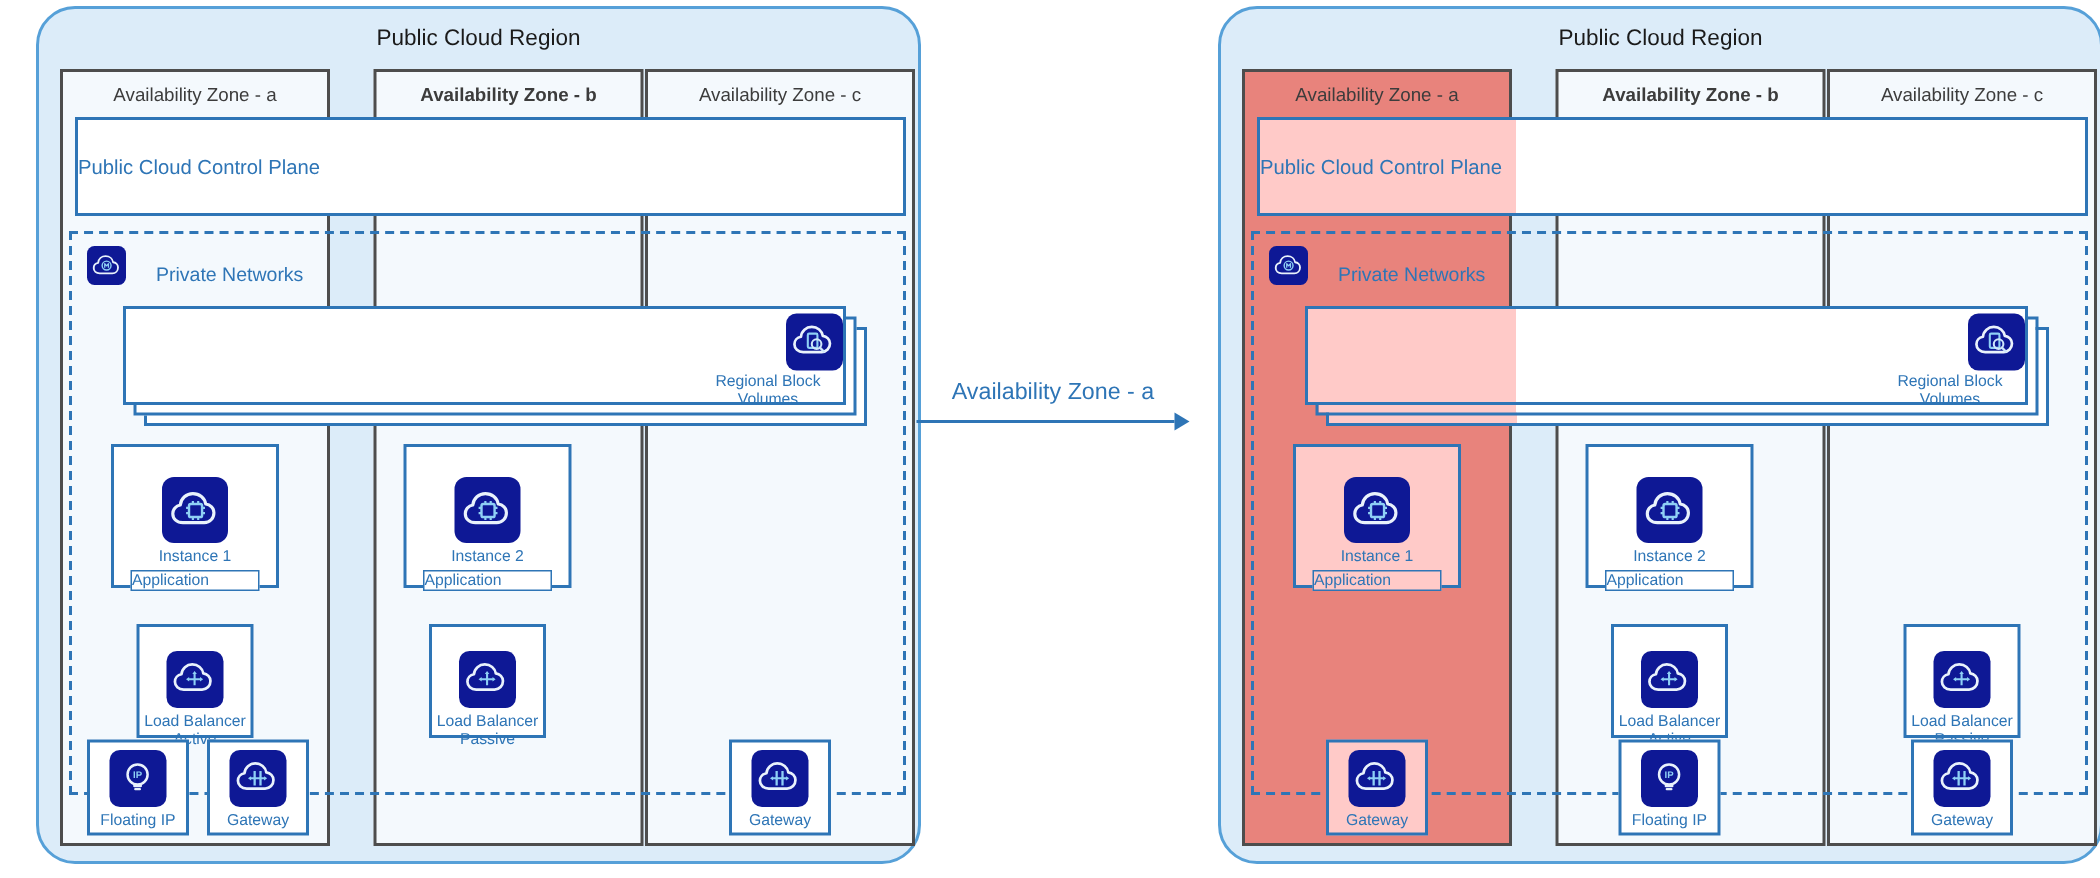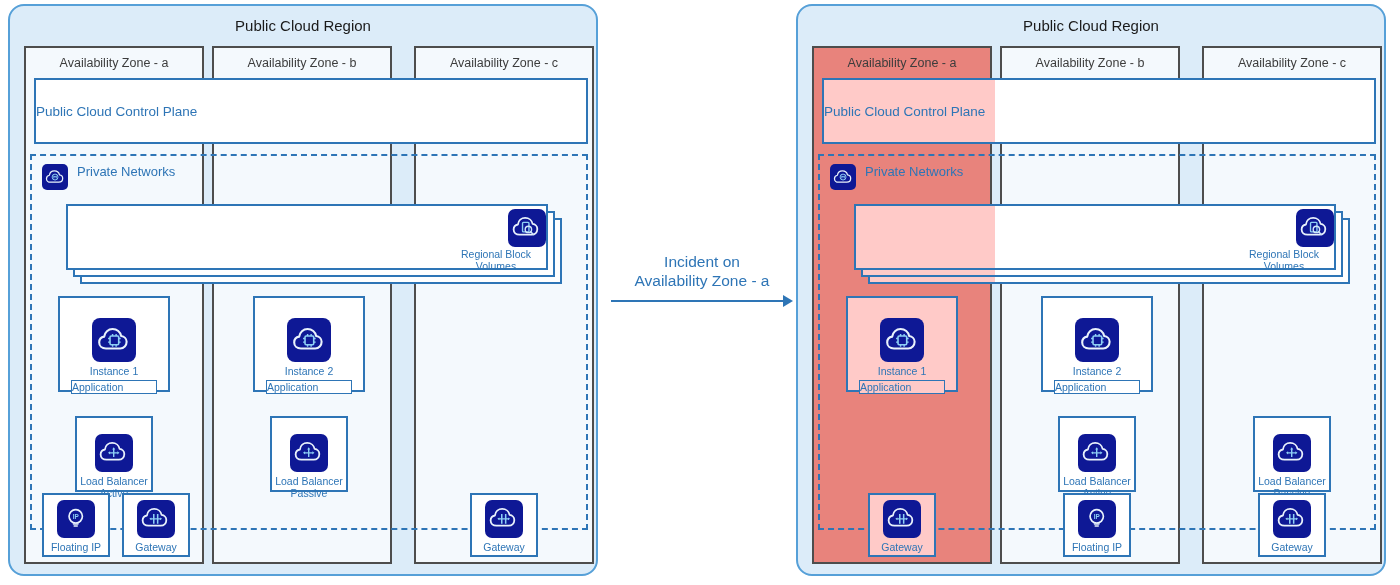--- a/index.html
+++ b/index.html
@@ -4,36 +4,36 @@
 <style>
   :root{
     --accent-blue:#2e75b6; --icon-navy:#0e1895; --incident-red:#e8837c;
     --incident-pink:#ffcac8; --region-bg:#dcecf9; --region-border:#56a0d8;
     --zone-bg:#f4f9fd; --zone-border:#4d4d4d; --title-color:#1a1a1a;
   }
   *{box-sizing:border-box;margin:0;padding:0;}
   html,body{width:1400px;height:585px;background:#ffffff;overflow:hidden;
     font-family:"Liberation Sans",sans-serif;position:relative;}
   .region{position:absolute;top:4px;width:590px;height:572px;background:var(--region-bg);
-    border:2px solid var(--region-border);border-radius:16px;}
+    border:2px solid var(--region-border);border-radius:26px;margin-left:16px;}
   .region.left{left:8px;} .region.right{left:796px;}
   .region-title{position:absolute;top:11px;left:0;width:100%;text-align:center;
     font-size:15px;color:var(--title-color);}
   .zone{position:absolute;top:40px;width:180px;height:518px;background:var(--zone-bg);
     border:2px solid var(--zone-border);z-index:1;}
-  .zone.za{left:14px;} .zone.zb{left:202px;} .zone.zc{left:404px;}
+  .zone.za{left:14px;} .zone.zb{left:223px;font-weight:bold;} .zone.zc{left:404px;}
   .zone.incident{background:var(--incident-red);}
   .zone-title{padding-top:8px;text-align:center;font-size:12.5px;color:#3c3c3c;}
   .control-plane{position:absolute;left:24px;top:72px;width:554px;height:66px;background:#fff;
     border:2px solid var(--accent-blue);z-index:2;display:flex;align-items:center;justify-content:flex-start;
     font-size:13.5px;color:var(--accent-blue);}
   .right .control-plane{background:linear-gradient(90deg,var(--incident-pink) 0 171px,#fff 171px);}
   .pn-box{position:absolute;left:20px;top:148px;width:558px;height:376px;
     border:2px dashed var(--accent-blue);z-index:3;}
-  .pn-label{position:absolute;left:10px;top:8px;display:flex;align-items:flex-start;gap:9px;
+  .pn-label{position:absolute;left:10px;top:8px;display:flex;align-items:flex-end;gap:20px;
     font-size:13px;color:var(--accent-blue);}
   .sheet{position:absolute;width:482px;height:66px;background:#fff;
     border:2px solid var(--accent-blue);z-index:4;}
   .sheet.s1{left:63px;top:205px;} .sheet.s2{left:70px;top:212px;}
   .right .sheet.s1{background:linear-gradient(90deg,var(--incident-pink) 0 132px,#fff 132px);}
   .right .sheet.s2{background:linear-gradient(90deg,var(--incident-pink) 0 125px,#fff 125px);}
   .volumes{position:absolute;left:56px;top:198px;width:482px;height:66px;background:#fff;
     border:2px solid var(--accent-blue);z-index:5;display:flex;flex-direction:column;align-items:flex-end;
     padding-top:3px;}
   .right .volumes{background:linear-gradient(90deg,var(--incident-pink) 0 139px,#fff 139px);}
@@ -203,21 +203,20 @@
     <span class="ic ic-38">
       <svg viewBox="0 0 24 24">
           <use href="#sym-gateway"></use>
         </svg>
     </span>
     <div class="comp-label">Gateway</div>
   </div>
 </div>
 
 <div class="transition">
-  <div class="t-text">Incident on</div>
   <div class="t-text">Availability Zone - a</div>
   <div class="a-line">
     <span class="a-head"></span>
   </div>
 </div>
 
 <div class="region right">
   <div class="region-title">Public Cloud Region</div>
 
   <div class="zone za incident">

